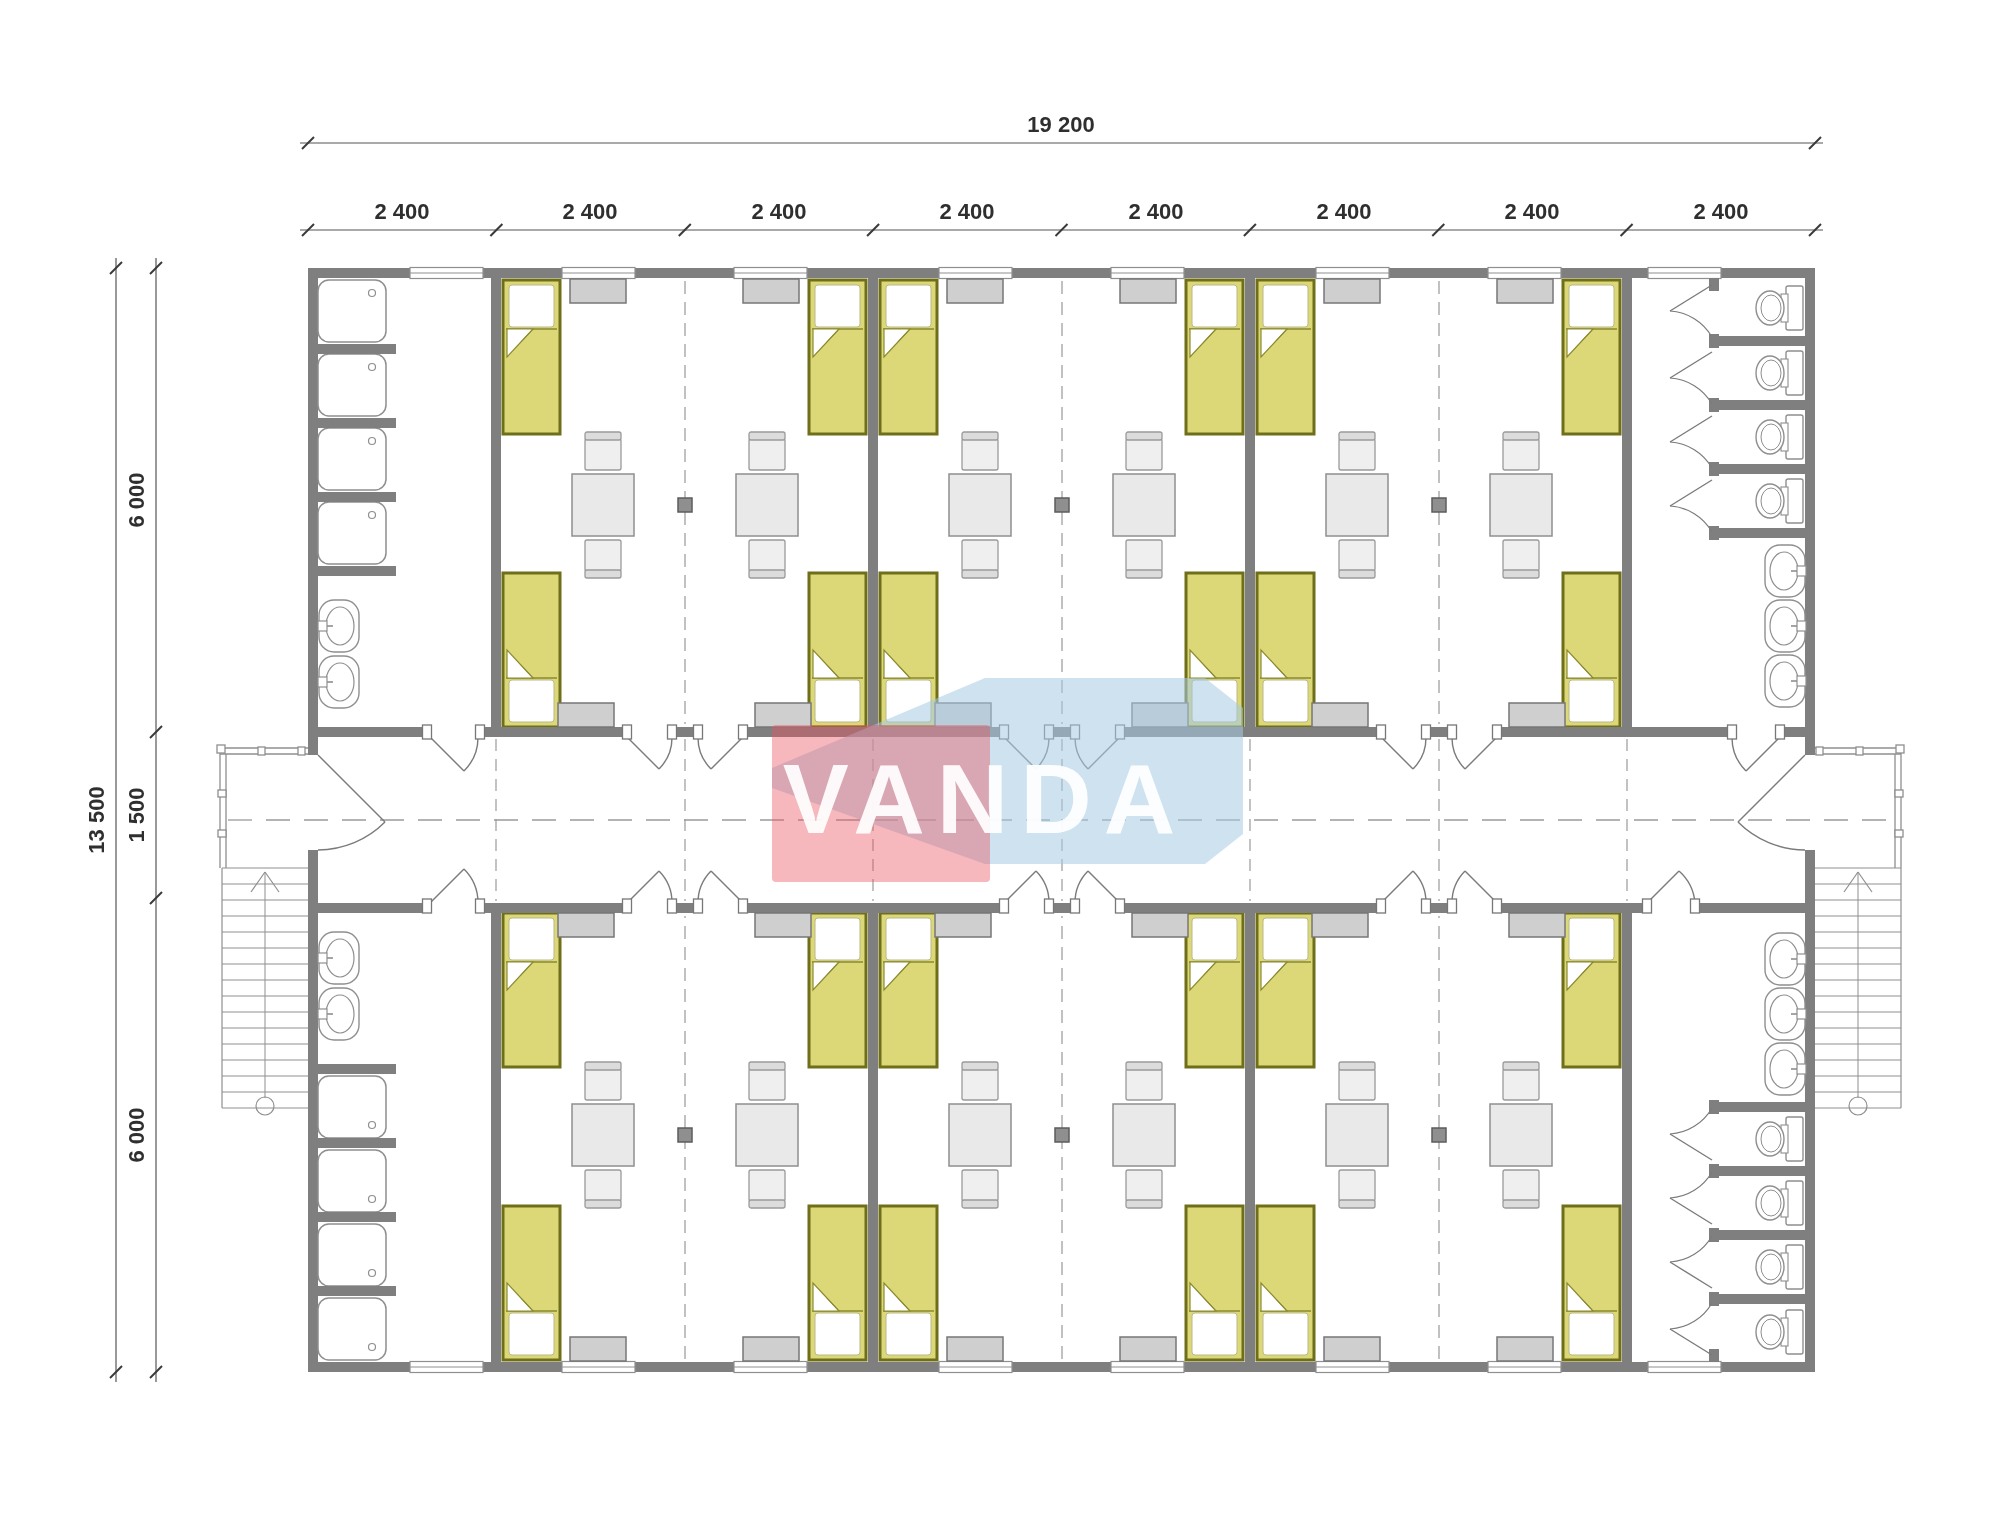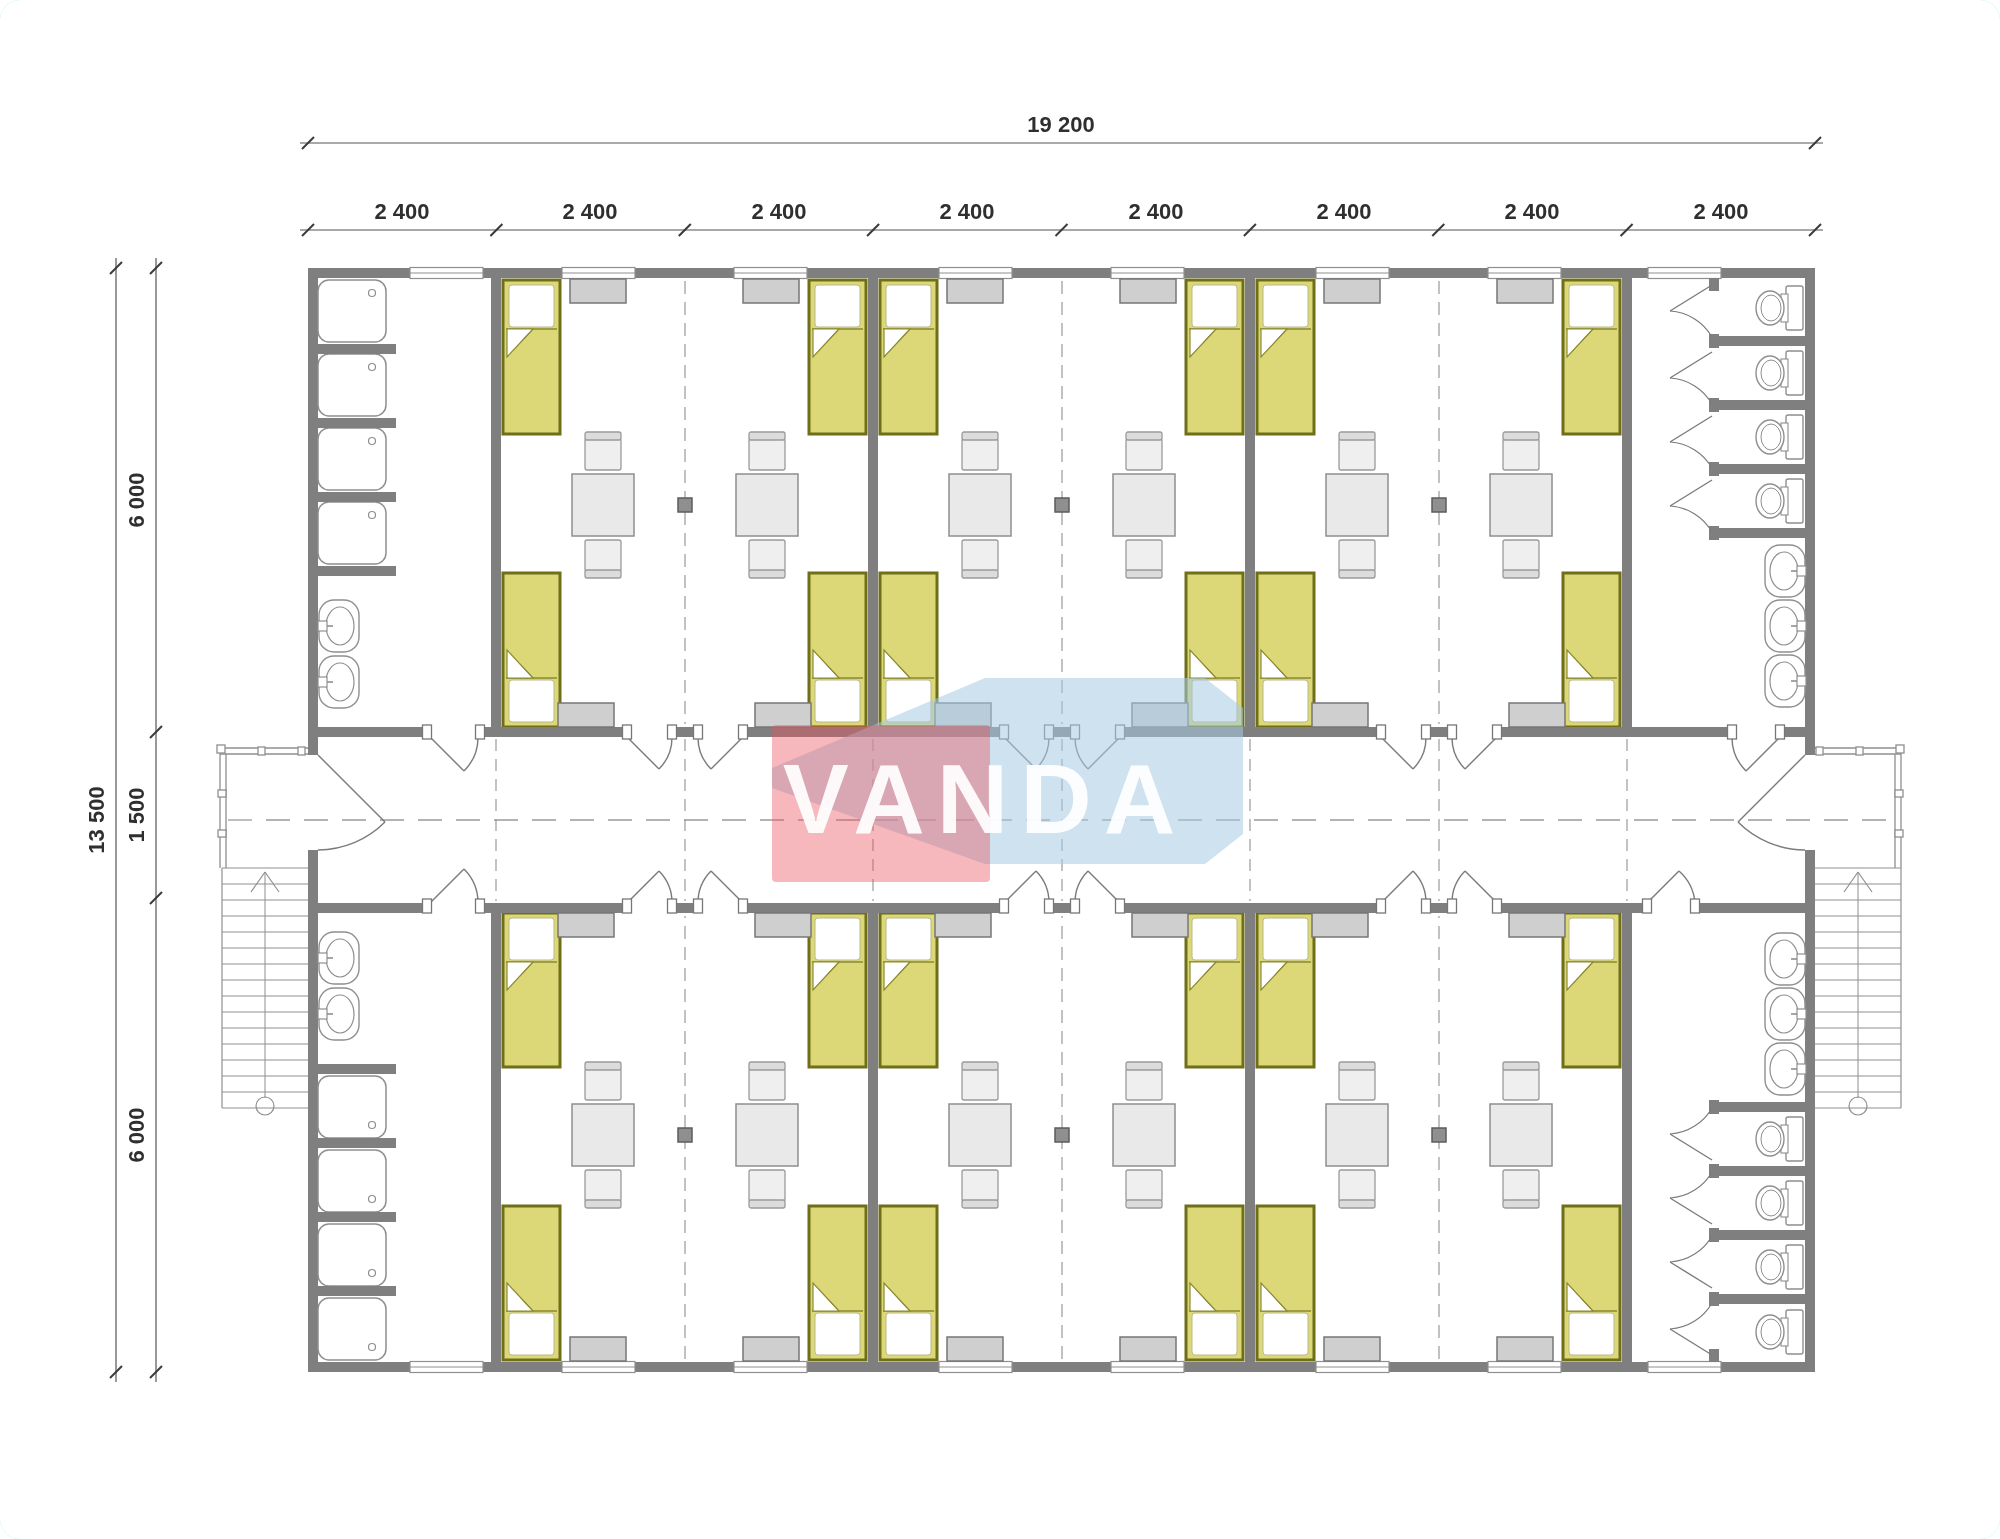--- a/index.html
+++ b/index.html
@@ -1,17 +1,17 @@
 <!DOCTYPE html>
 <html><head>
 <meta charset="utf-8">
 <style>
   html,body{margin:0;padding:0;background:#fff;}
   .sheet{position:relative;width:2000px;height:1539px;background:#86efac;overflow:hidden;
-         font-family:"Liberation Sans", sans-serif;border-radius:20px;}
+         font-family:"Liberation Sans", sans-serif;}
   svg{position:absolute;left:0;top:0;}
   .dim-text{font-family:"Liberation Sans", sans-serif;font-size:22px;font-weight:bold;fill:#2f2f2f;}
   .logo-text{font-family:"Liberation Sans", sans-serif;font-weight:bold;font-size:99px;
              fill:#ffffff;fill-opacity:0.93;letter-spacing:12px;}
 </style>
 </head>
 <body>
 
 <div class="sheet">
 <svg width="2000" height="1539" viewBox="0 0 2000 1539">

